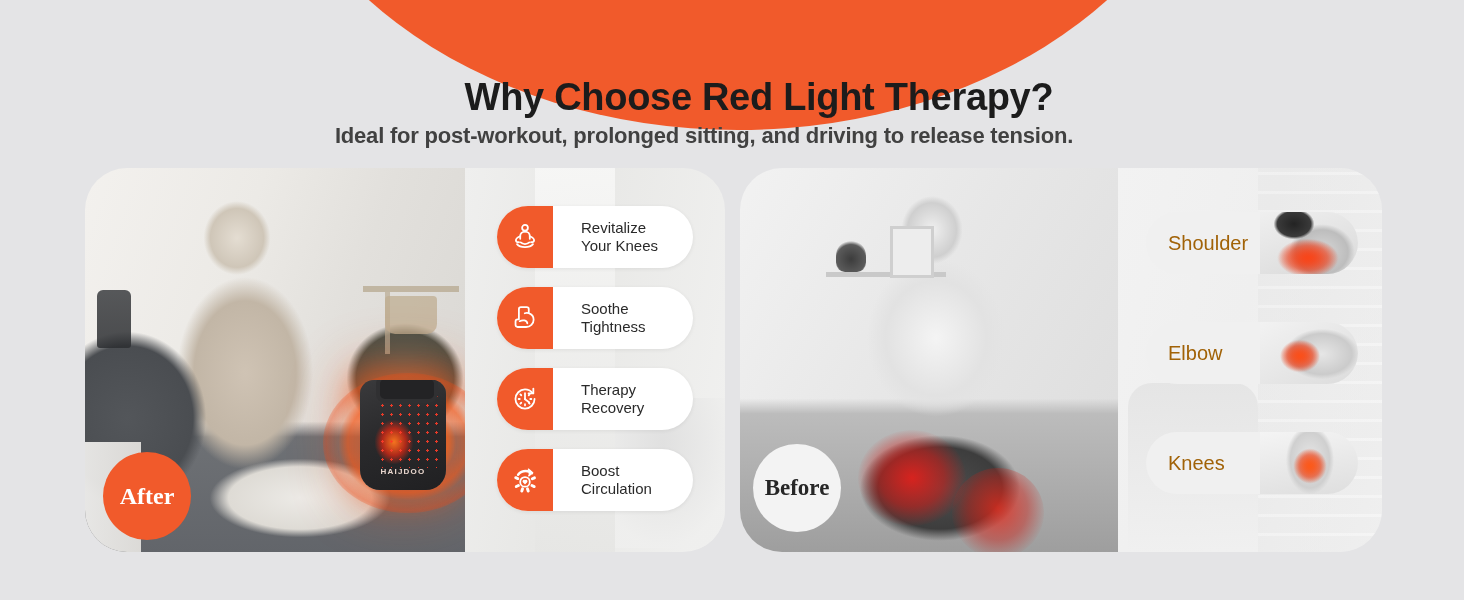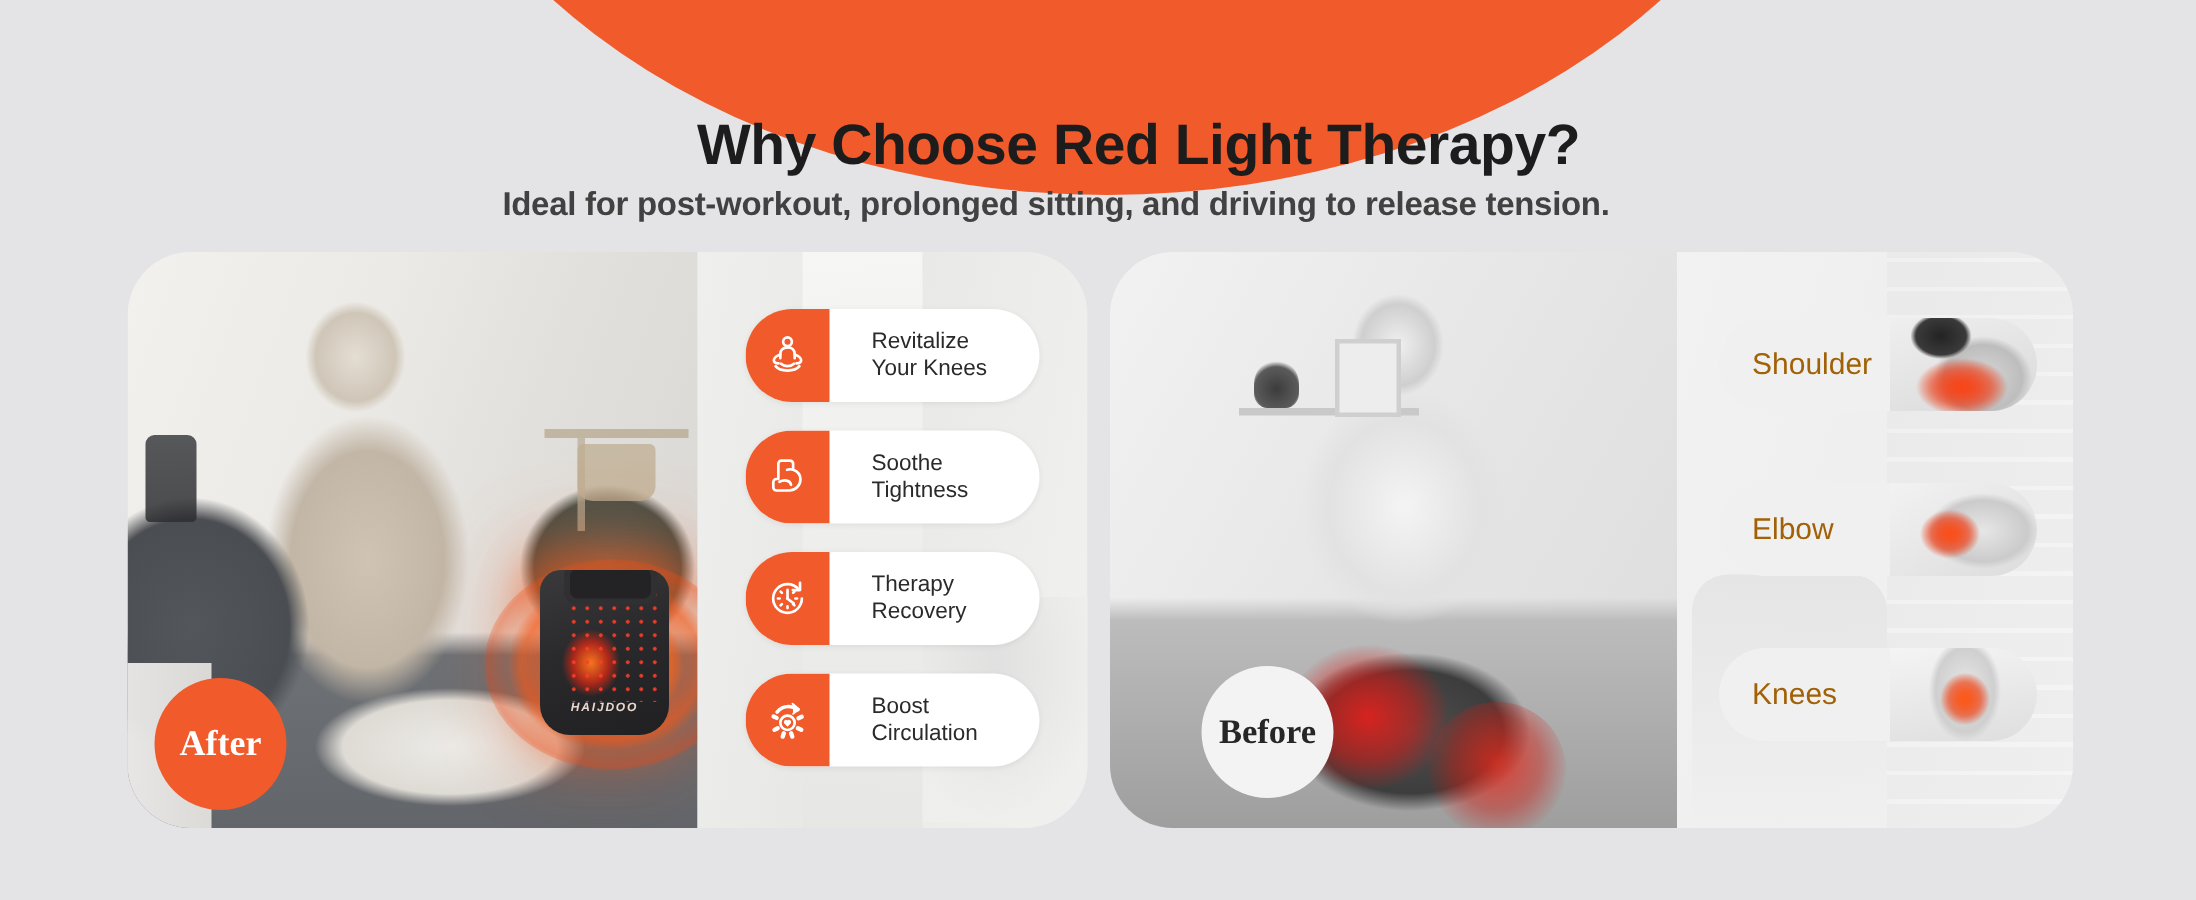--- a/index.html
+++ b/index.html
@@ -167,21 +167,20 @@
   }
   .device-brand {
     position: absolute;
     left: 0; bottom: 14px;
     width: 86px;
     text-align: center;
     font-size: 8px;
     font-weight: bold;
     letter-spacing: 1.2px;
     color: rgba(255,235,225,.9);
-    font-style: italic;
   }
   .glow-ring {
     position: absolute;
     left: 238px; top: 205px;
     width: 170px; height: 140px;
     border-radius: 50%;
     background:
       radial-gradient(ellipse at 50% 50%,
         rgba(255,140,40,0) 26%,
         rgba(255,120,30,.55) 33%,
@@ -275,21 +274,20 @@
     top: 284px;
     background: #f15a2b;
     color: #ffffff;
   }
   #badge-before {
     left: 13px;
     top: 276px;
     background: #f3f3f3;
     color: #262626;
     font-size: 23px;
-    margin-left: 48px;
   }
 
   
   .photo-before {
     position: absolute;
     left: 0; top: 0;
     width: 378px; height: 384px;
     background:
       
       radial-gradient(ellipse 36px 40px at 192px 62px, #f0f0f0 0%, #cfcfcf 68%, rgba(207,207,207,0) 85%),

